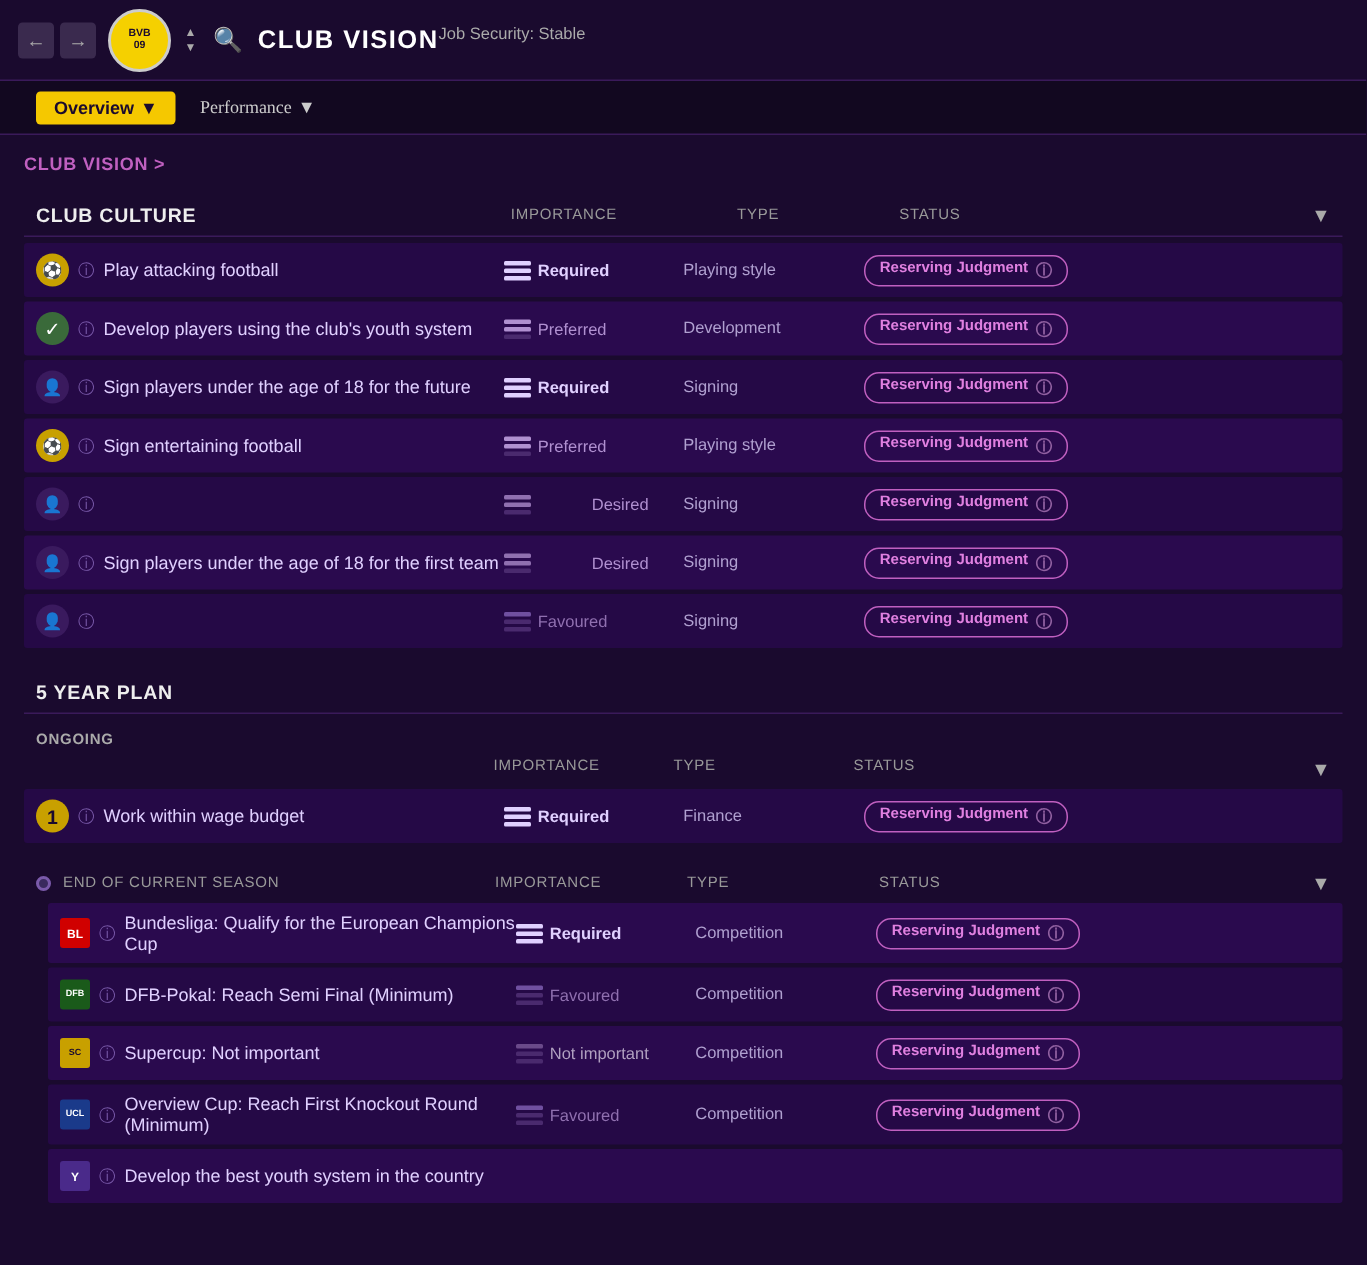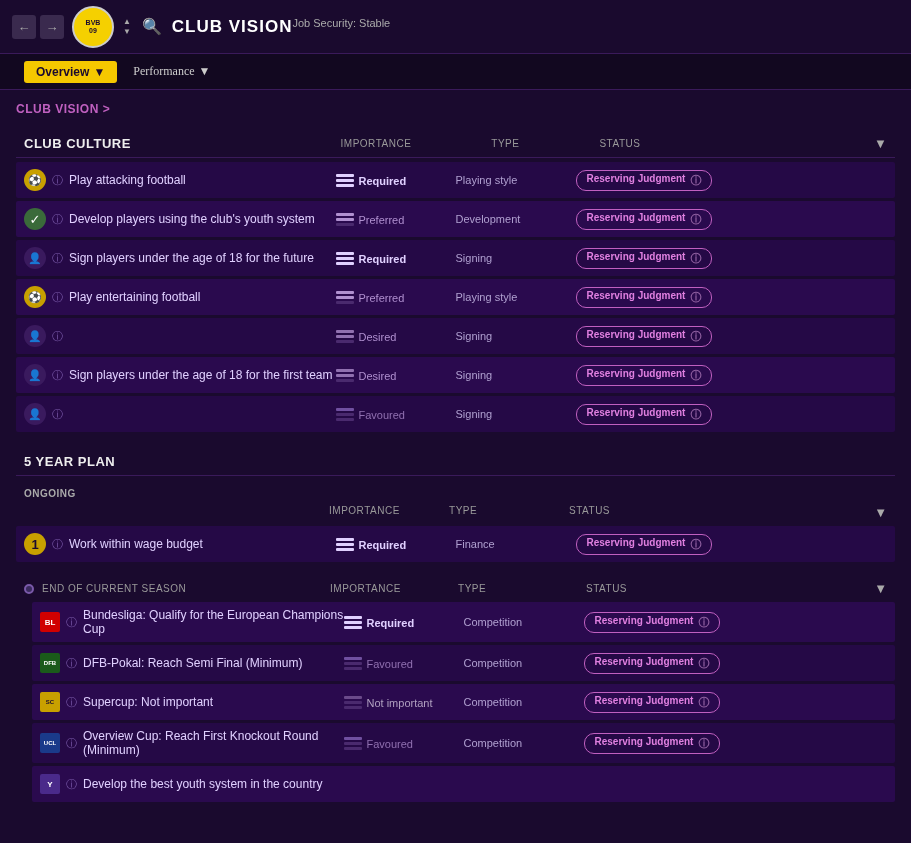--- a/index.html
+++ b/index.html
@@ -227,21 +227,21 @@
       width: 18px;
       height: 3px;
       background: #8060a0;
       border-radius: 1px;
     }
     .importance-text {
       font-size: 11px;
       color: #b090d0;
     }
     .importance-text.required { color: #e0d0ff; font-weight: 600; }
-    .importance-text.desired { color: #b090d0; }
+    .importance-text.desired { color: #b090d0; margin-left: 36px; }
     .importance-text.favoured { color: #9070b0; }
     .importance-text.not-important { color: #b0a0c0; }
     .row-type {
       width: 120px;
       font-size: 11px;
       color: #b0a0d0;
       flex-shrink: 0;
     }
     .row-status {
       flex: 1;
@@ -404,21 +404,21 @@
       <div class="row-type">Signing</div>
       <div class="row-status">
         <span class="status-badge">Reserving Judgment <span class="status-info">ⓘ</span></span>
       </div>
     </div>
 
     <div class="row-item">
       <div class="row-left">
         <div class="row-icon yellow">⚽</div>
         <span class="info-icon">ⓘ</span>
-        <span class="row-text">Play entertaining football</span>
+        <span class="row-text">Sign entertaining football</span>
       </div>
       <div class="row-importance">
         <div class="importance-bars">
           <div class="importance-bar" style="background:#b090d0;"></div>
           <div class="importance-bar" style="background:#b090d0;"></div>
           <div class="importance-bar" style="background:#4a2a6e;"></div>
         </div>
         <span class="importance-text">Preferred</span>
       </div>
       <div class="row-type">Playing style</div>

